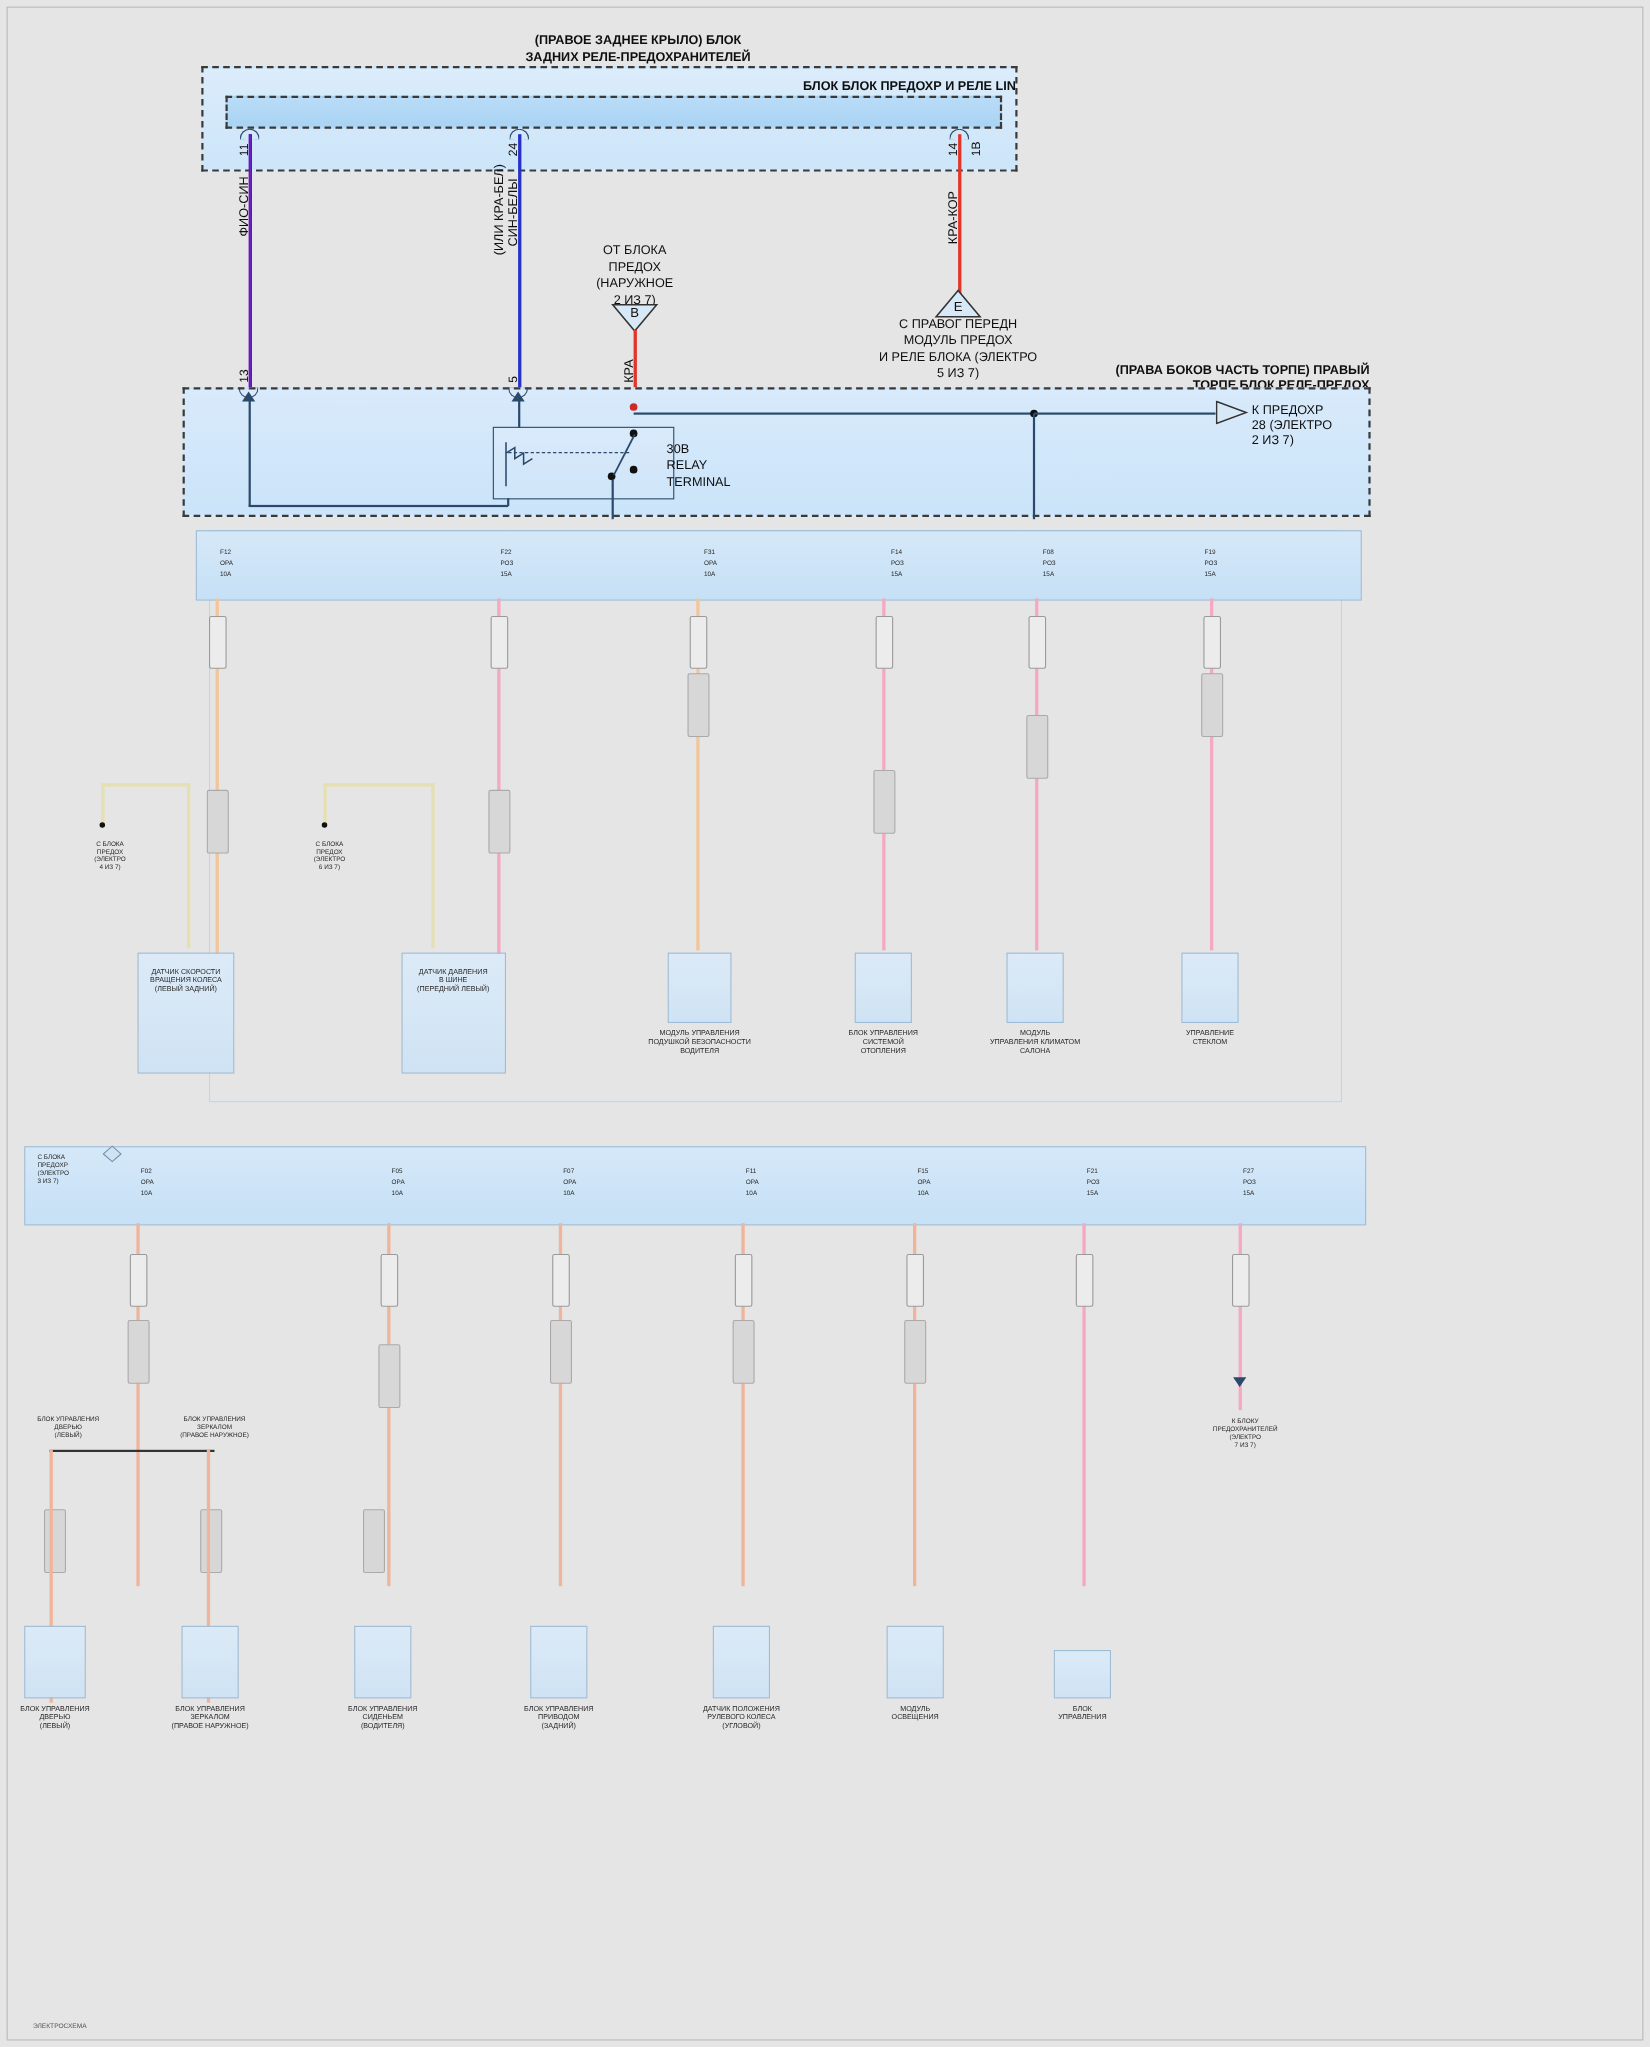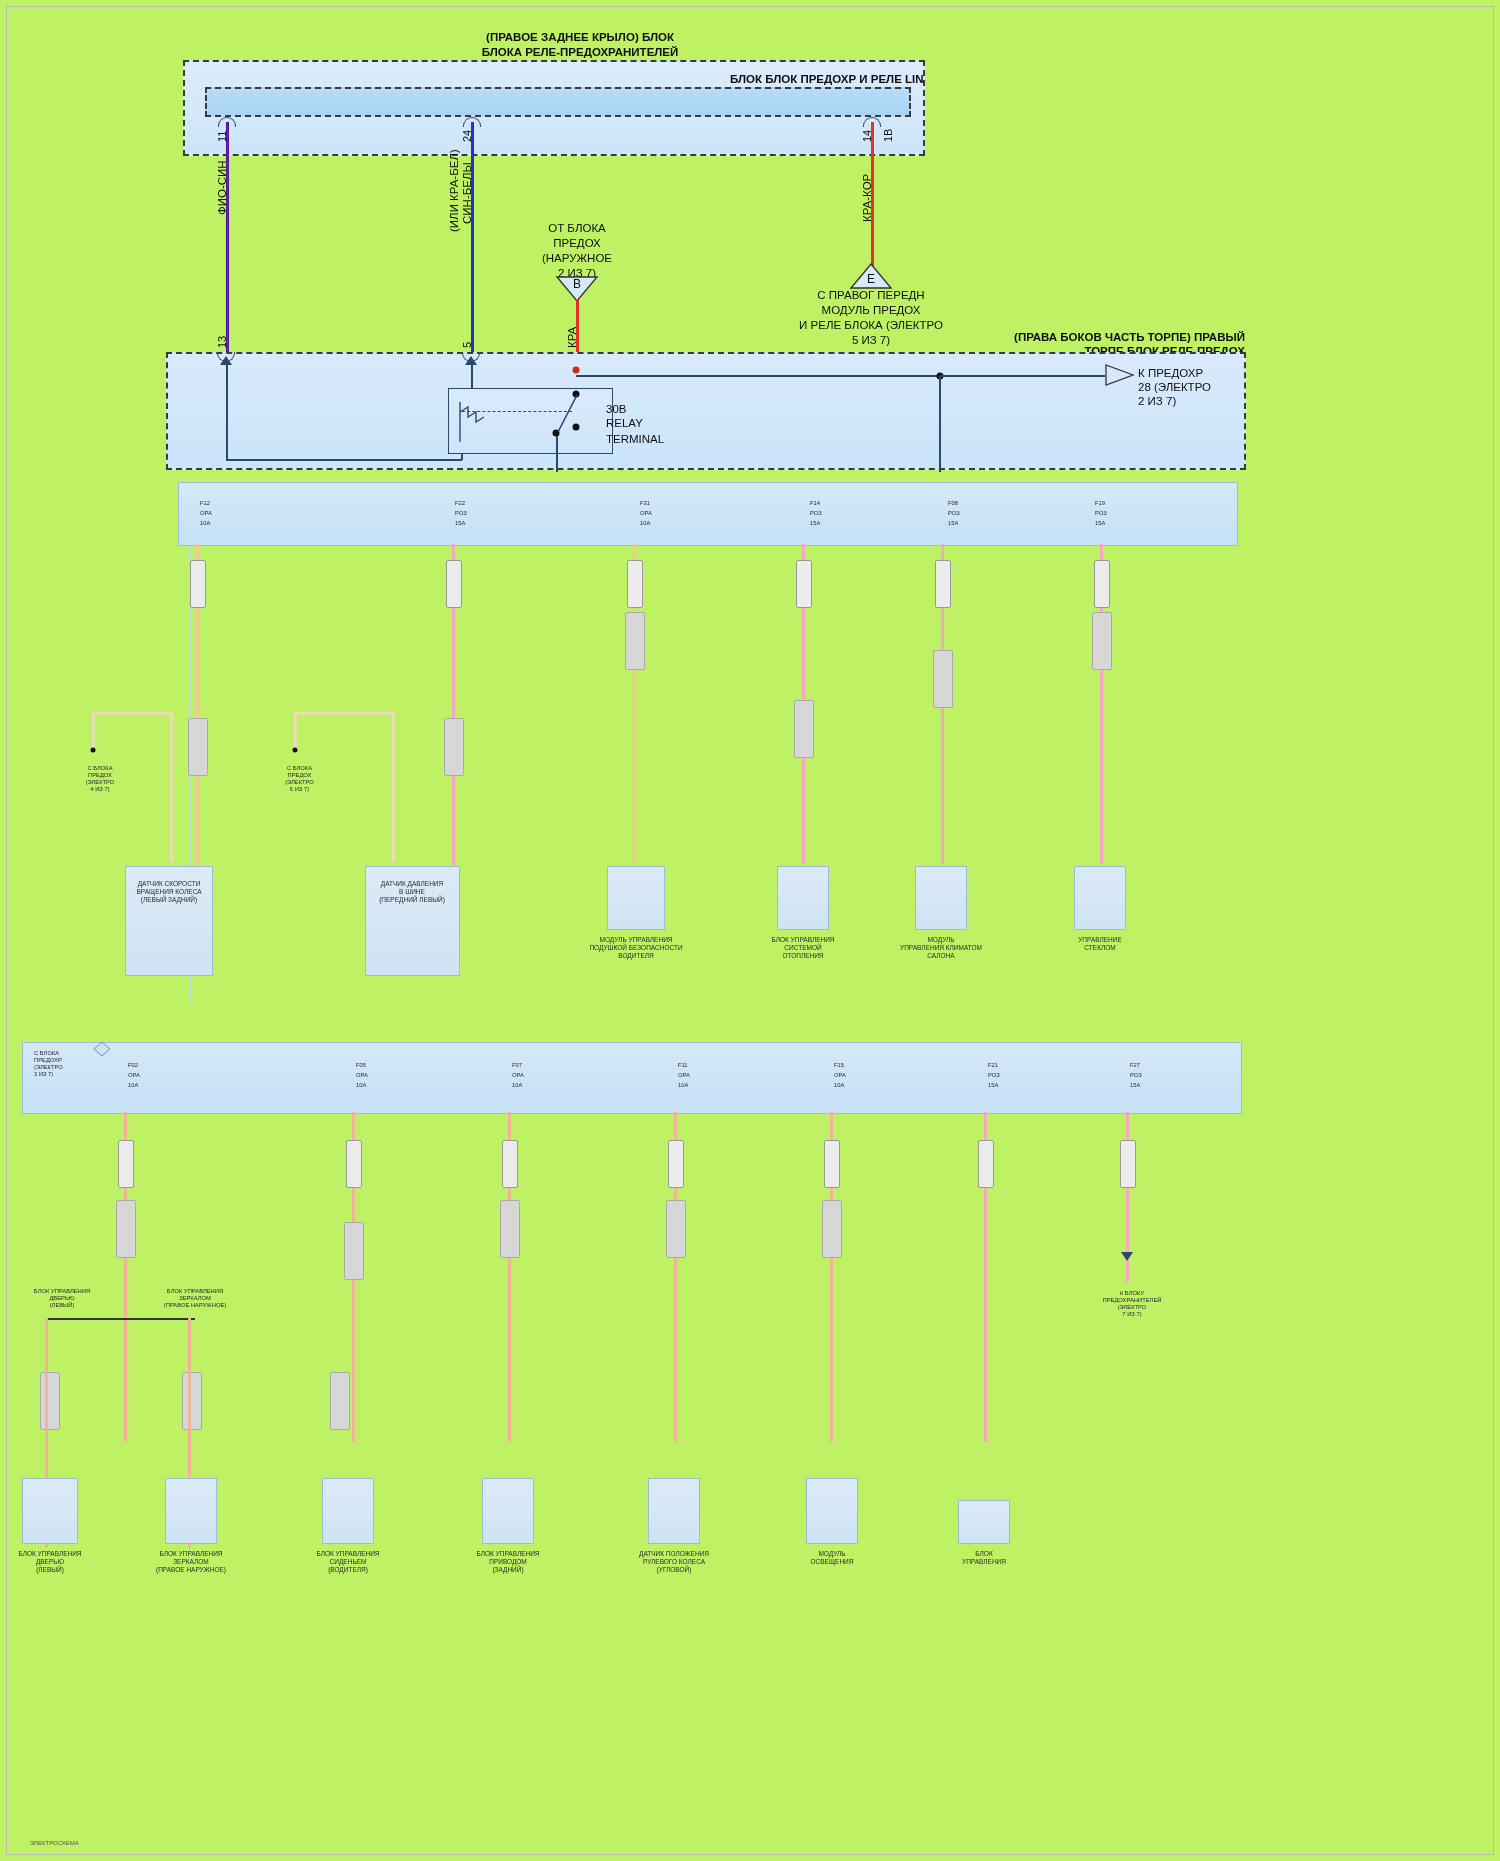--- a/index.html
+++ b/index.html
@@ -1,17 +1,17 @@
 <!DOCTYPE html>
 <html><head>
 <meta charset="utf-8">
 <style>
   html,body{margin:0;padding:0;background:#ffffff;}
   body{font-family:"Liberation Sans",sans-serif;}
-  #page{position:relative;width:1500px;height:1861px;background:#bef264;overflow:hidden;}
+  #page{position:relative;width:1500px;height:1861px;background:#e5e5e5;overflow:hidden;}
 
   
   .sheet-border{position:absolute;left:6px;top:6px;width:1488px;height:1849px;border:1px solid #b9b9b9;box-sizing:border-box;pointer-events:none;}
 
   
   .box-dashed{position:absolute;border:2px dashed #3a3a3a;box-sizing:border-box;
       background:linear-gradient(180deg,#dbecfb 0%,#cde5f9 100%);}
   .inner-dashed{position:absolute;border:2px dashed #3a3a3a;box-sizing:border-box;
       background:linear-gradient(180deg,#b9dcf7 0%,#a9d3f4 100%);}
   .panel-fill{position:absolute;background:linear-gradient(180deg,#d8eafb 0%,#cbe4f9 100%);
@@ -74,21 +74,21 @@
   .lightframe{position:absolute;border:1.5px solid #bcd6ea;box-sizing:border-box;background:transparent;}
   .footer{position:absolute;font-size:6px;color:#555;}
 </style>
 </head>
 <body>
 
 <div id="page">
   <div class="sheet-border"></div>
 
   <div class="lbl c b" style="left:580px;top:30px;width:400px;transform:translateX(-50%);">(ПРАВОЕ ЗАДНЕЕ КРЫЛО) БЛОК</div>
-  <div class="lbl c b" style="left:580px;top:45px;width:400px;transform:translateX(-50%);">БЛОКА РЕЛЕ-ПРЕДОХРАНИТЕЛЕЙ</div>
+  <div class="lbl c b" style="left:580px;top:45px;width:400px;transform:translateX(-50%);">ЗАДНИХ РЕЛЕ-ПРЕДОХРАНИТЕЛЕЙ</div>
 
   <div class="box-dashed" style="left:183px;top:60px;width:742px;height:96px;"></div>
   <div class="lbl b" style="left:730px;top:72px;">БЛОК БЛОК ПРЕДОХР И РЕЛЕ LIN</div>
   <div class="inner-dashed" style="left:205px;top:87px;width:706px;height:30px;"></div>
 
   <div class="cap" style="left:227px;top:117px;"></div>
   <div class="cap" style="left:472px;top:117px;"></div>
   <div class="cap" style="left:872px;top:117px;"></div>
 
   <div class="vlbl" style="left:216px;top:142px;font-size:11px;">11</div>

